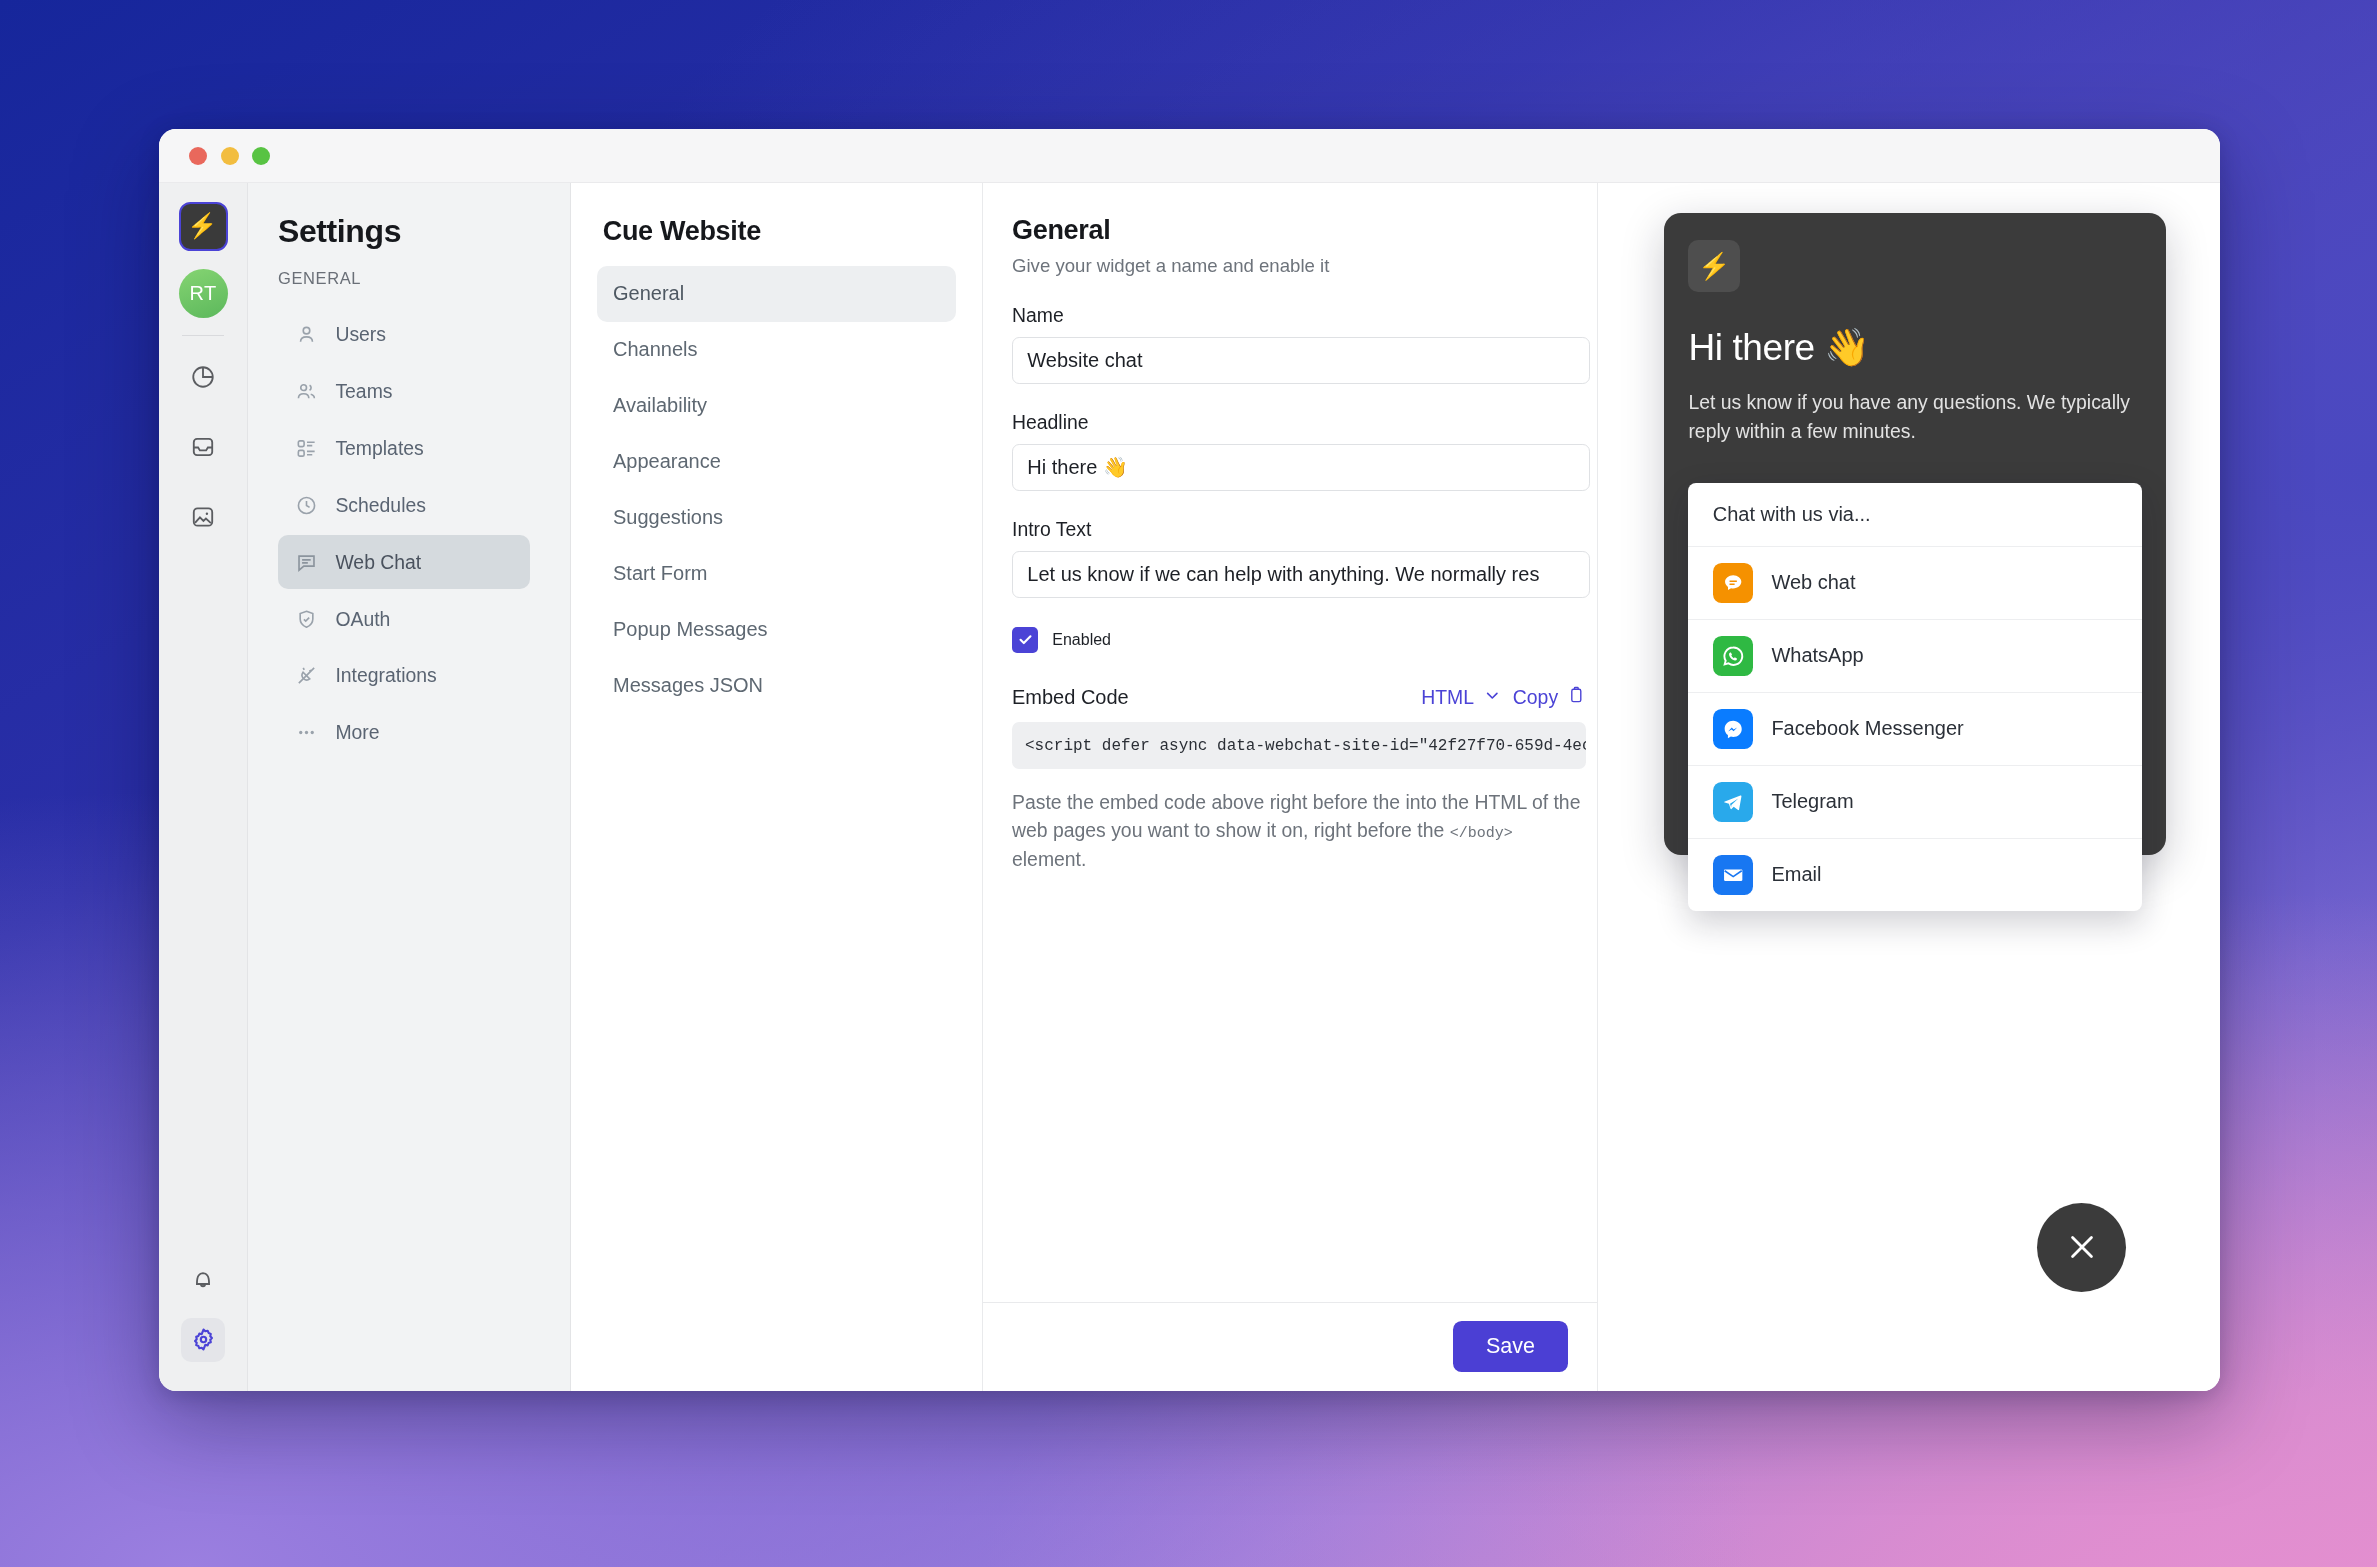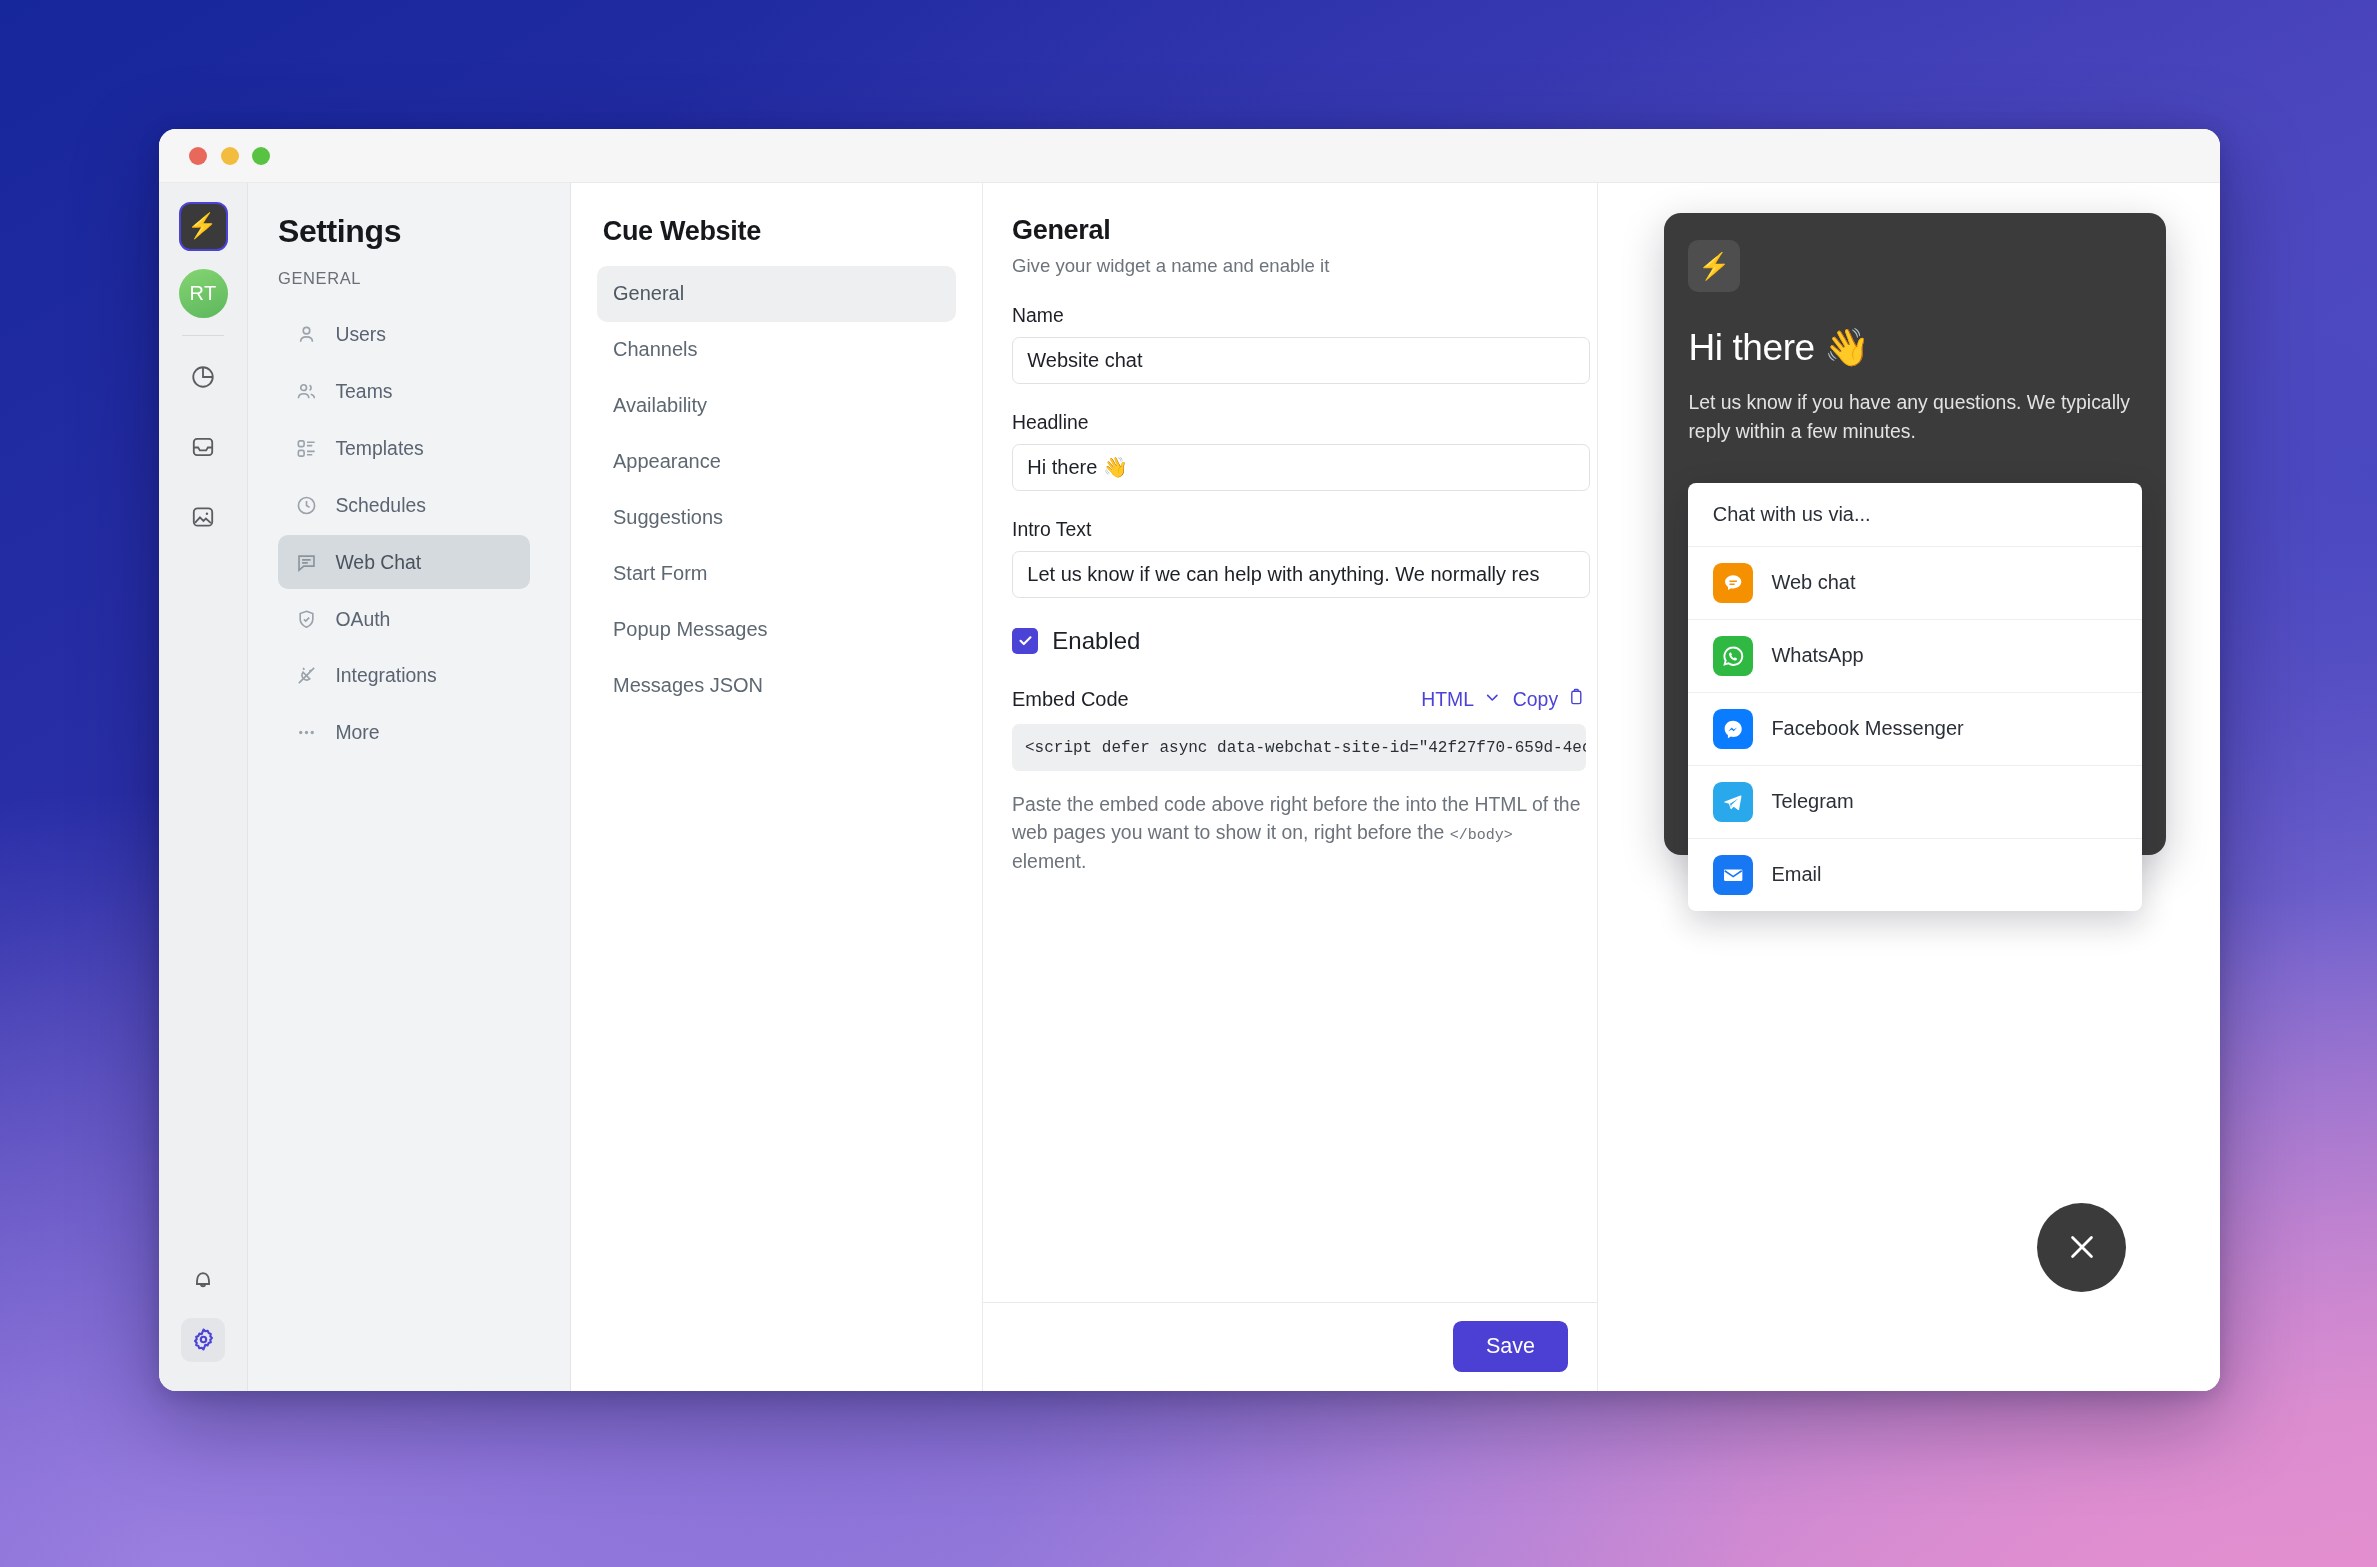--- a/index.html
+++ b/index.html
@@ -146,21 +146,21 @@
     background: #fff; padding: 0 14.3px;
     display: flex; align-items: center;
     font-size: 20px; color: #1d2026;
     white-space: nowrap; overflow: hidden;
   }
   .check-row { display: flex; align-items: center; gap: 14.3px; margin-top: 29px; }
   .checkbox {
     width: 26px; height: 26px; border-radius: 5px;
     background: #4b43d6; display: flex; align-items: center; justify-content: center;
   }
-  .check-label { font-size: 24px; color: #1d2026; }
+  .check-label { font-size: 16px; color: #1d2026; }
 
   .embed-head { display: flex; align-items: center; margin-top: 33px; width: 574px; }
   .embed-title { font-size: 20px; color: #1d2026; }
   .embed-actions { margin-left: auto; display: flex; align-items: center; gap: 11px; }
   .embed-act { display: flex; align-items: center; gap: 9.3px; color: #4b43d6; font-size: 19.4px; }
   .code-box {
     margin-top: 13px; width: 574px; height: 47px;
     background: #eeeff1; border-radius: 7.2px;
     display: flex; align-items: center; padding: 0 13px;
     font-family: "Liberation Mono", monospace; font-size: 16px; color: #2b2f36;

